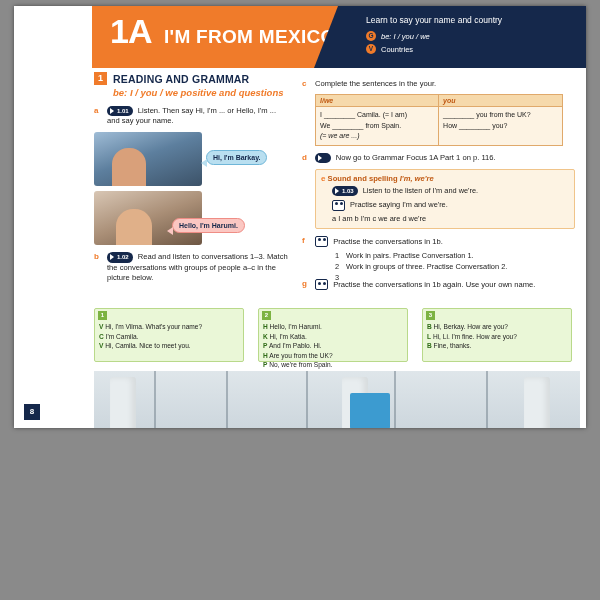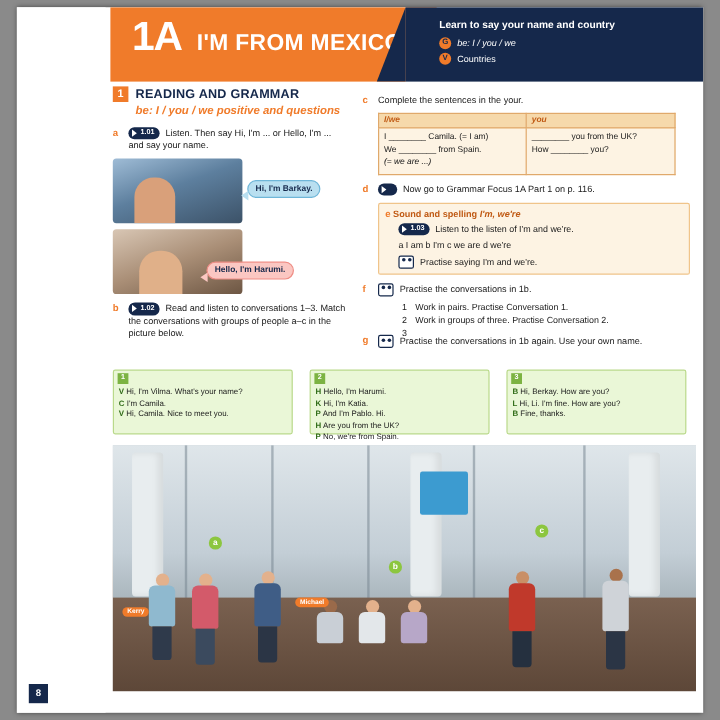--- a/index.html
+++ b/index.html
@@ -5,21 +5,21 @@
   html,body{margin:0;padding:0;}
   body{
     width:600px;height:600px;
     background:#8a8a8a;
     font-family:"Liberation Sans", sans-serif;
     overflow:hidden;
   }
   .page{
     position:absolute;
     left:14px; top:6px;
-    width:572px; height:588px;
+    width:572px; height:422px;
     background:#ffffff;
     box-shadow:0 0 4px rgba(0,0,0,.5);
     overflow:hidden;
   }
   
   .header{
     position:absolute; left:0; top:0; width:572px; height:62px;
   }
   .hdr-orange{
     position:absolute; left:78px; top:0; width:246px; height:62px;
@@ -40,21 +40,21 @@
   .hdr-navy{
     position:absolute; left:324px; top:0; width:248px; height:62px;
     background:#15284b;
   }
   .hdr-navy:before{
     content:""; position:absolute; left:-24px; top:0;
     border-bottom:62px solid #15284b; border-left:24px solid transparent;
   }
   .goal-title{
     position:absolute; left:352px; top:9px;
-    color:#ffffff; font-size:8.5px; font-weight:bold;
+    color:#ffffff; font-size:8.5px; font-weight:normal;
   }
   .goal-row{
     position:absolute; left:352px; color:#ffffff; font-size:7.5px;
   }
   .goal-row.r1{top:25px;}
   .goal-row.r2{top:38px;}
   .goal-bullet{
     display:inline-block; width:10px;height:10px;border-radius:50%;
     background:#f07b2a; color:#15284b; font-size:6.5px; font-weight:bold;
     text-align:center; line-height:10px; margin-right:5px;
@@ -308,25 +308,25 @@
     <div class="tip">
       <div class="tip-head">
         <span class="ex-letter" style="position:static;color:#f07b2a;">e</span>
         <span>Sound and spelling</span>
         <span class="it">I'm, we're</span>
       </div>
       <div class="tip-row">
         <span class="audio">1.03</span>
         <span>Listen to the listen of I'm and we're.</span>
       </div>
-      <div class="tip-row">a  I am        b  I'm        c  we are        d  we're</div>
       <div class="tip-row">
         <span class="pairicon"></span>
         <span>Practise saying I'm and we're.</span>
       </div>
+      <div class="tip-row">a  I am        b  I'm        c  we are        d  we're</div>
     </div>
 
     <div class="ex">
       <span class="ex-letter">f</span>
       <span class="pairicon"></span>
       <span>Practise the conversations in 1b.</span>
       <div class="numlist">
         <div><span class="n">1</span><span>Work in pairs. Practise Conversation 1.</span></div>
         <div><span class="n">2</span><span>Work in groups of three. Practise Conversation 2.</span></div>
         <div><span class="n">3</span></div>

